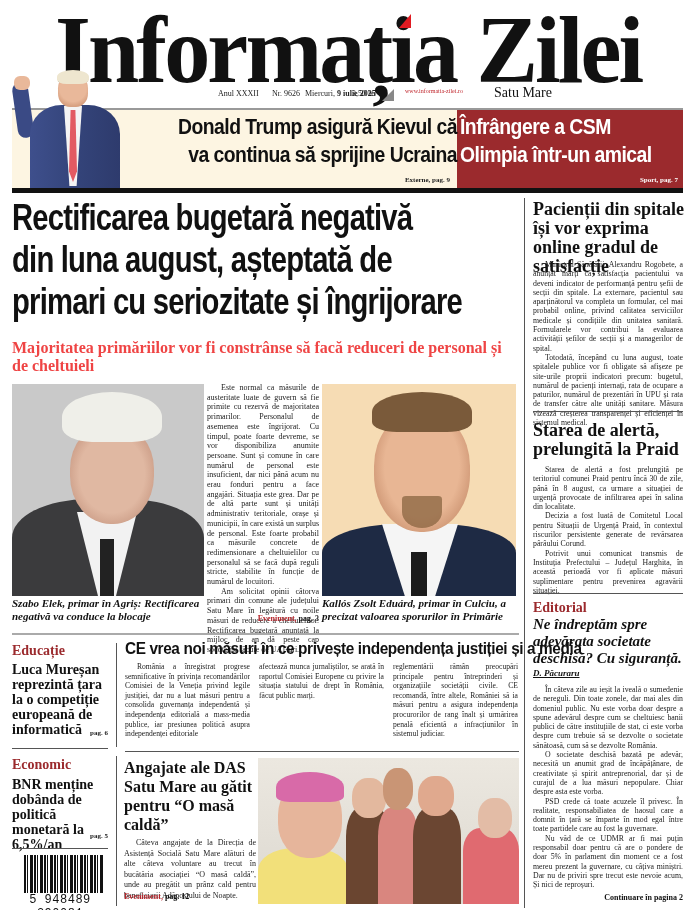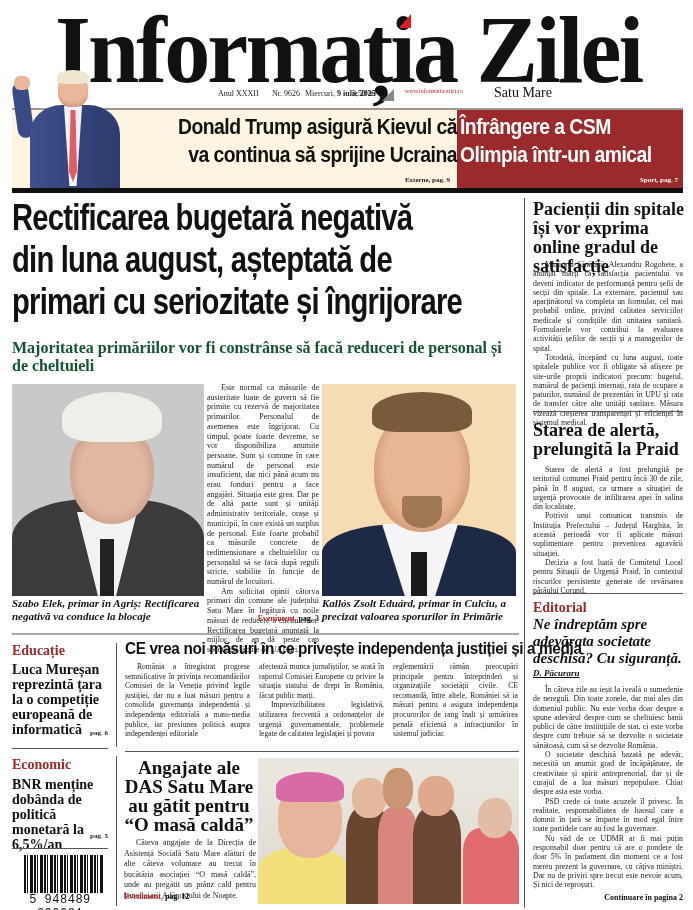--- a/index.html
+++ b/index.html
@@ -27,21 +27,21 @@
   .trump-tie { left: 69px; top: 110px; width: 8px; height: 72px; background: #e25a62; clip-path: polygon(20% 0,80% 0,100% 85%,50% 100%,0 85%); }
   .trump-arm { left: 15px; top: 82px; width: 16px; height: 56px; background: #3a4a85; border-radius: 8px; transform: rotate(-8deg); }
   .trump-fist { left: 14px; top: 76px; width: 16px; height: 14px; background: #e9b89a; border-radius: 6px; }
   .banner-head-left { left: 122px; top: 113px; width: 335px; font-family: "Liberation Sans", sans-serif; font-weight: bold; font-size: 22px; line-height: 28px; letter-spacing: -0.6px; color: #111; text-align: right; transform: scaleX(0.88); transform-origin: right top; white-space: nowrap; }
   .banner-ref-left { left: 360px; top: 176px; width: 90px; text-align: right; font-size: 7px; font-weight: bold; color: #222; }
   .banner-head-right { left: 460px; top: 113px; width: 225px; font-family: "Liberation Sans", sans-serif; font-weight: bold; font-size: 22px; line-height: 28px; letter-spacing: -0.6px; color: #fff; transform: scaleX(0.88); transform-origin: left top; white-space: nowrap; }
   .banner-ref-right { left: 590px; top: 176px; width: 88px; text-align: right; font-size: 7px; font-weight: bold; color: #fff; }
 
   
   .main-head { left: 12px; top: 197px; width: 500px; font-family: "Liberation Sans", sans-serif; font-weight: bold; font-size: 37px; line-height: 42px; letter-spacing: -1px; color: #111; white-space: nowrap; transform: scaleX(0.79); transform-origin: left top; }
-  .main-sub { left: 12px; top: 339px; width: 500px; font-family: "Liberation Serif", serif; font-weight: bold; font-size: 16px; line-height: 18px; color: #14532d; }
+  .main-sub { left: 12px; top: 339px; width: 500px; font-family: "Liberation Serif", serif; font-weight: bold; font-size: 16px; line-height: 18px; color: #ef4444; }
 
   .photo1 { left: 12px; top: 384px; width: 192px; height: 212px; background: #c9c9c9; overflow: hidden; }
   .photo2 { left: 322px; top: 384px; width: 194px; height: 212px; background: #f6dcb4; overflow: hidden; }
   .ph { position: absolute; }
 
   .body-col { left: 207px; top: 383px; width: 112px; font-size: 8px; line-height: 9.7px; text-align: justify; color: #222; }
   .body-col p { text-indent: 14px; }
   .ref-ev { left: 230px; top: 614px; width: 89px; text-align: right; font-size: 8px; font-weight: bold; color: #222; }
   .ref-ev .red, .red { color: #b5252b; }
 
@@ -56,21 +56,21 @@
   .sec-label { font-family: "Liberation Serif", serif; font-weight: bold; font-size: 14px; color: #9b2a2d; }
   .side-head { font-family: "Liberation Serif", serif; font-weight: bold; font-size: 14px; line-height: 15px; color: #111; }
   .pg { font-size: 7px; font-weight: bold; text-align: right; color: #222; }
 
   
   .ce-head { left: 125px; top: 640px; width: 400px; font-family: "Liberation Sans", sans-serif; font-weight: bold; font-size: 16px; letter-spacing: -0.4px; color: #111; white-space: nowrap; transform: scaleX(0.96); transform-origin: left top; }
   .ce-col { top: 662px; width: 125px; font-size: 7.6px; line-height: 9.6px; text-align: justify; color: #222; }
   .ce-col p { text-indent: 12px; }
 
   
-  .das-head { left: 124px; top: 758px; width: 130px; font-family: "Liberation Serif", serif; font-weight: bold; font-size: 19px; line-height: 19px; color: #111; text-align: center; }
+  .das-head { left: 124px; top: 758px; width: 130px; font-family: "Liberation Serif", serif; font-weight: bold; font-size: 16px; line-height: 19px; color: #111; }
   .das-body { left: 124px; top: 838px; width: 132px; font-size: 8px; line-height: 10.5px; text-align: justify; color: #222; }
   .das-body p { text-indent: 12px; }
   .das-ref { left: 124px; top: 892px; font-size: 8px; font-weight: bold; }
   .photo3 { left: 258px; top: 758px; width: 261px; height: 146px; background: #e4e0d8; overflow: hidden; }
 
   
   .r-head { font-family: "Liberation Serif", serif; font-weight: bold; font-size: 18px; line-height: 19px; color: #111; }
   .r-body { font-size: 7.8px; line-height: 9.3px; text-align: justify; color: #222; }
   .r-body p { text-indent: 12px; }
   .ed-title { font-family: "Liberation Serif", serif; font-weight: bold; font-style: italic; font-size: 15px; line-height: 17px; color: #111; }
@@ -165,21 +165,20 @@
 
 <div class="abs vrule" style="left:116px;top:643px;height:104px;"></div>
 <div class="abs vrule" style="left:116px;top:756px;height:150px;"></div>
 
 <div class="abs ce-head">CE vrea noi măsuri în ce privește independența justiției și a media</div>
 <div class="abs ce-col" style="left:125px;">
     <p>România a înregistrat progrese semnificative în privința recomandărilor Comisiei de la Veneția privind legile justiției, dar nu a luat măsuri pentru a consolida guvernanța independentă și independența editorială a mass-media publice, iar presiunea politică asupra independenței editoriale</p>
   </div>
 <div class="abs ce-col" style="left:259px;">
   <p style="text-indent:0">afectează munca jurnaliștilor, se arată în raportul Comisiei Europene cu privire la situația statului de drept în România, făcut public marți.</p>
-  <p>Imprevizibilitatea legislativă, utilizarea frecventă a ordonanțelor de urgență guvernamentale, problemele legate de calitatea legislației și povara</p>
 </div>
 <div class="abs ce-col" style="left:393px;">
     <p style="text-indent:0">reglementării rămân preocupări principale pentru întreprinderi și organizațiile societății civile. CE recomandă, între altele, României să ia măsuri pentru a asigura independența procurorilor de rang înalt și urmărirea penală eficientă a infracțiunilor în sistemul judiciar.</p>
   </div>
 <div class="abs rule-dark" style="left:125px;top:751px;width:394px;"></div>
 
 <div class="abs das-head">Angajate ale DAS Satu Mare au gătit pentru “O masă caldă”</div>
 <div class="abs das-body">
     <p>Câteva angajate de la Direcția de Asistență Socială Satu Mare alături de alte câteva voluntare au trecut în bucătăria asociației “O masă caldă”, unde au pregătit un prânz cald pentru beneficiarii Adăpostului de Noapte.</p>
   </div>
@@ -204,22 +203,22 @@
 <div class="abs r-head" style="left:533px;top:200px;width:155px;">Pacienții din spitale își vor exprima online gradul de satisfacție</div>
 <div class="abs r-body" style="left:533px;top:260px;width:150px;">
   <p>Ministrul Sănătății, Alexandru Rogobete, a anunțat marți că satisfacția pacientului va deveni indicator de performanță pentru șefii de secții din spitale. La externare, pacientul sau aparținătorul va completa un formular, cel mai probabil online, privind calitatea serviciilor medicale și condițiile din unitatea sanitară. Formularele vor contribui la evaluarea activității șefilor de secții și a managerilor de spital.</p>
   <p>Totodată, începând cu luna august, toate spitalele publice vor fi obligate să afișeze pe site-urile proprii indicatori precum: bugetul, numărul de pacienți internați, rata de ocupare a paturilor, numărul de prezentări în UPU și rata de transfer către alte unități sanitare. Măsura vizează creșterea transparenței și eficienței în sistemul medical.</p>
 </div>
 <div class="abs rule-dark" style="left:533px;top:411px;width:150px;"></div>
 
 <div class="abs r-head" style="left:533px;top:421px;width:155px;">Starea de alertă, prelungită la Praid</div>
 <div class="abs r-body" style="left:533px;top:465px;width:150px;">
   <p>Starea de alertă a fost prelungită pe teritoriul comunei Praid pentru încă 30 de zile, până în 8 august, ca urmare a situației de urgență provocate de infiltrarea apei în salina din localitate.</p>
+  <p>Decizia a fost luată de Comitetul Local pentru Situații de Urgență Praid, în contextul riscurilor persistente generate de revărsarea pârâului Corund.</p>
   <p>Potrivit unui comunicat transmis de Instituția Prefectului – Județul Harghita, în această perioadă vor fi aplicate măsuri suplimentare pentru prevenirea agravării situației.</p>
-  <p>Decizia a fost luată de Comitetul Local pentru Situații de Urgență Praid, în contextul riscurilor persistente generate de revărsarea pârâului Corund.</p>
 </div>
 <div class="abs rule-dark" style="left:533px;top:593px;width:150px;"></div>
 
 <div class="abs sec-label" style="left:533px;top:600px;">Editorial</div>
 <div class="abs ed-title" style="left:533px;top:616px;width:155px;">Ne îndreptăm spre adevărata societate deschisă? Cu siguranță.</div>
 <div class="abs ed-author" style="left:533px;top:668px;">D. Păcuraru</div>
 <div class="abs r-body" style="left:533px;top:685px;width:150px;">
   <p>În câteva zile au ieșit la iveală o sumedenie de nereguli. Din toate zonele, dar mai ales din domeniul public. Nu este vorba doar despre a spune adevărul despre cum se cheltuiesc banii publici de către instituțiile de stat, ci este vorba despre cum trebuie să se dezvolte o societate sănătoasă, cum să se dezvolte România.</p>
   <p>O societate deschisă bazată pe adevăr, necesită un anumit grad de încăpățânare, de creativitate și spirit antreprenorial, dar și de curajul de a lua măsuri nepopulare. Chiar despre asta este vorba.</p>
   <p>PSD crede că toate acuzele îl privesc. În realitate, responsabiliatea de haosul care a domnit în țară se împarte în mod egal între toate partidele care au fost la guvernare.</p>

